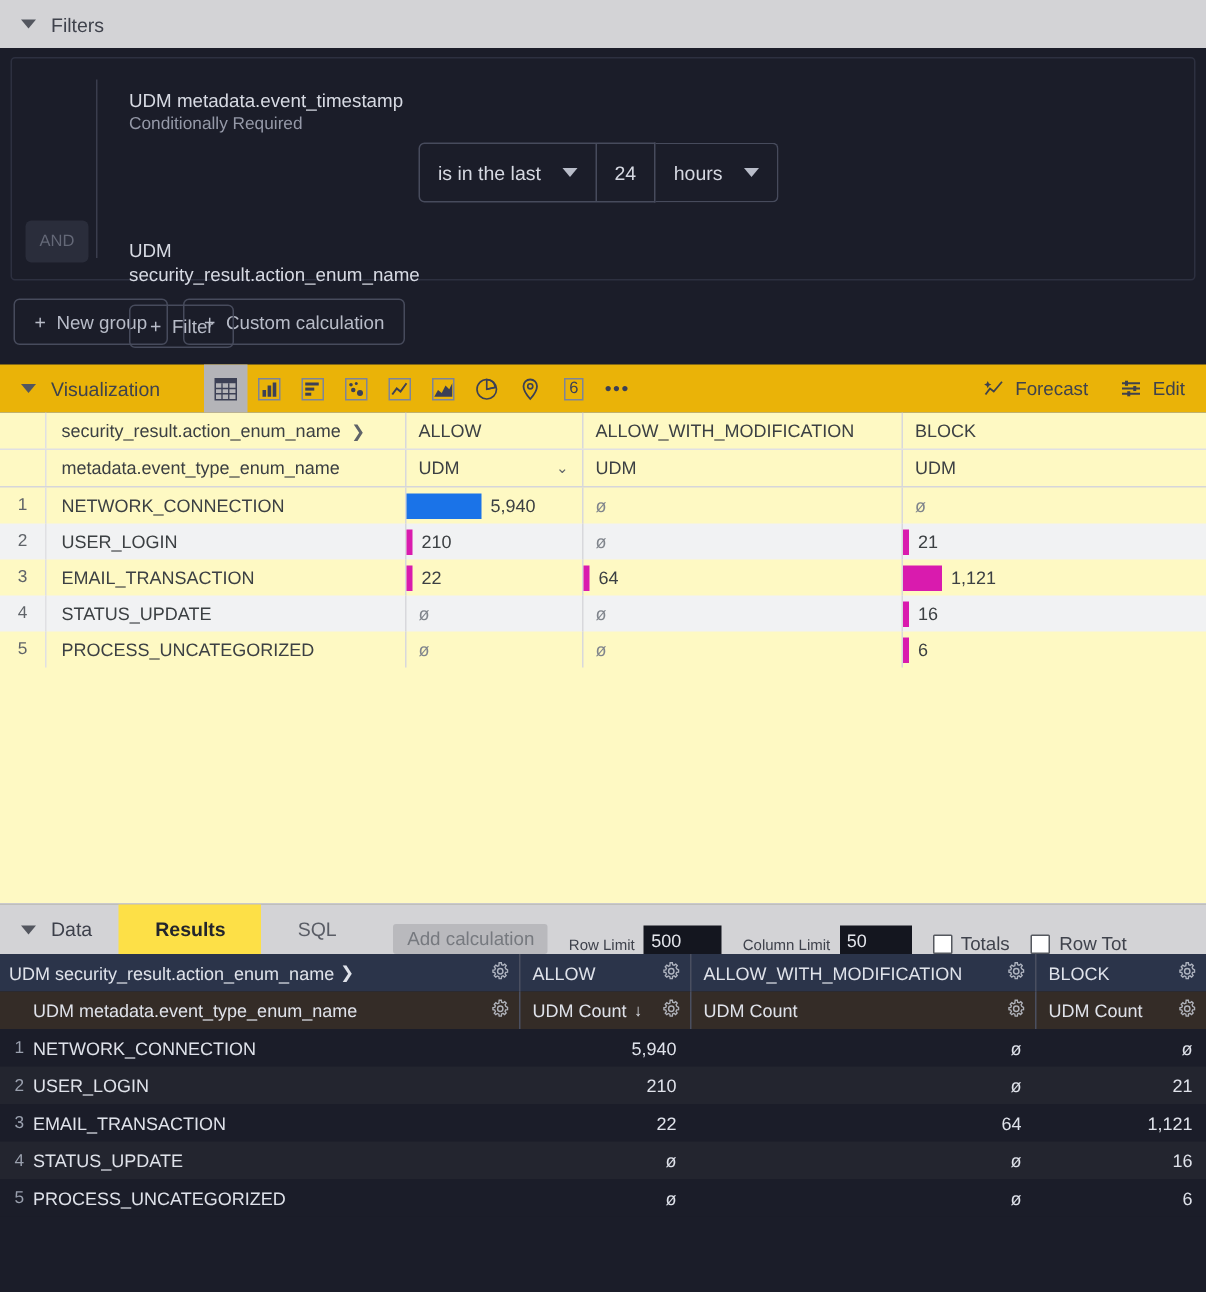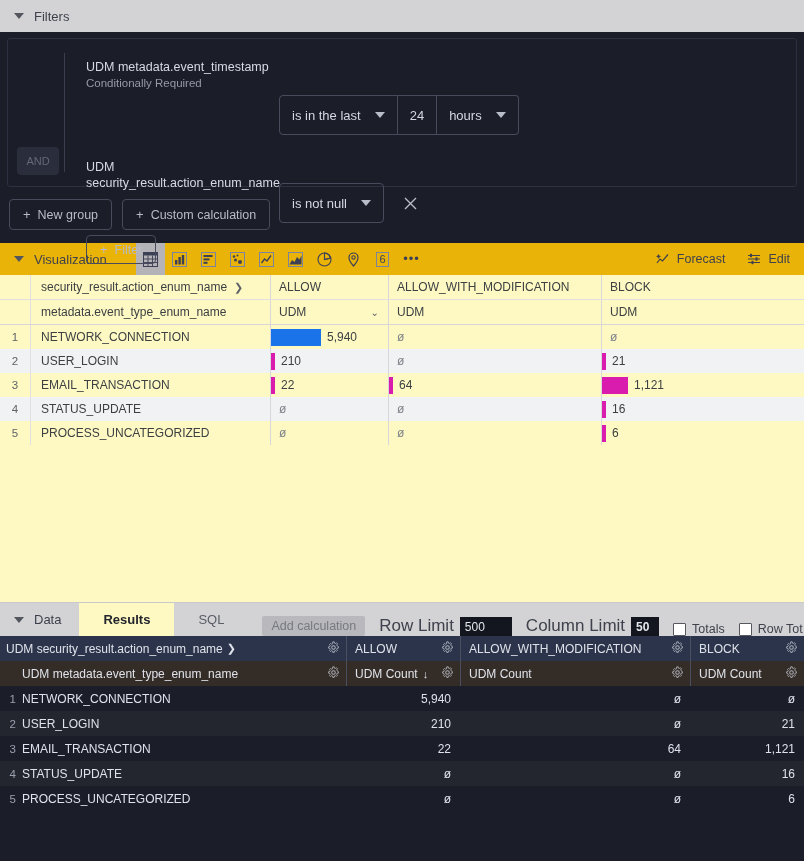--- a/index.html
+++ b/index.html
@@ -118,33 +118,33 @@
   .bar.pink{background:#d91bae;}
   .cellnum{margin-left:6px;font-size:12px;color:#3c4043;}
   .zero{color:#80858c;font-size:12px;}
 
   
   .bot-bar{
     height:33px;background:#d3d3d6;display:flex;align-items:stretch;color:#3c3f4a;
   }
   .bt-data{display:flex;align-items:center;padding:0 18px 0 14px;}
   .bt-tab{display:flex;align-items:center;padding:0 24px;font-size:13px;color:#5a5d66;}
-  .bt-tab.active{background:#fef9c3;color:#23252c;font-weight:bold;}
+  .bt-tab.active{background:#fde047;color:#23252c;font-weight:bold;}
   .bot-ctrls{display:flex;align-items:flex-end;gap:0;padding-left:14px;}
   .addcalc{
     background:#b9b9bd;color:#76797f;font-size:12.5px;height:20px;
     display:flex;align-items:center;padding:0 9px;border-radius:2px;
   }
-  .ctl-lbl{font-size:17px;color:#3f424c;margin-left:14px;margin-right:6px;}
+  .ctl-lbl{font-size:10px;color:#3f424c;margin-left:14px;margin-right:6px;}
   .numbox{
     background:#14161f;color:#e4e6ec;border:none;font-size:12px;
     height:19px;width:52px;padding:0 5px;box-sizing:border-box;
     font-family:"Liberation Sans", sans-serif;
   }
-  .numbox.sm{width:28px;font-weight:bold;}
+  .numbox.sm{width:48px;}
   .chk{width:11px;height:11px;border:1px solid #55585f;background:#fff;margin-left:14px;margin-right:6px;border-radius:1px;}
   .chk-lbl{font-size:12.5px;color:#3f424c;}
 
   
   .res{background:#1b1d29;height:175px;overflow:hidden;}
   .res-row{display:flex;}
   .rh1{height:25px;background:#2b344a;}
   .rh2{height:25px;background:#342c27;}
   .rh1 .rc,.rh2 .rc{display:flex;align-items:center;box-sizing:border-box;}
   .rc-dim{width:346px;flex:none;padding-left:6px;font-size:12px;color:#dfe2ea;display:flex;align-items:center;box-sizing:border-box;}
@@ -193,31 +193,20 @@
     </div>
   </div>
 
   <div class="frow" style="margin-top:12px;">
     <div class="and-slot">
       <div class="and-badge">AND</div>
     </div>
     <div class="field-lbl" style="padding-top:12px;">
       <div>UDM security_result.action_enum_name</div>
     </div>
-    <div class="ctl-group">
-      <div class="ctl rounded">
-        <span>is not null</span>
-        <span class="chev"></span>
-      </div>
-      <div class="xbtn">
-        <svg width="13" height="13" viewBox="0 0 13 13">
-            <path d="M1 1 L12 12 M12 1 L1 12" stroke="#b9bdc9" stroke-width="1.4" fill="none"></path>
-          </svg>
-      </div>
-    </div>
   </div>
 
   <div class="addfilter">
     <span class="plus">+</span>
     <span>Filter</span>
   </div>
 </div>
 
 <div class="grp-btns">
   <div class="gbtn">

